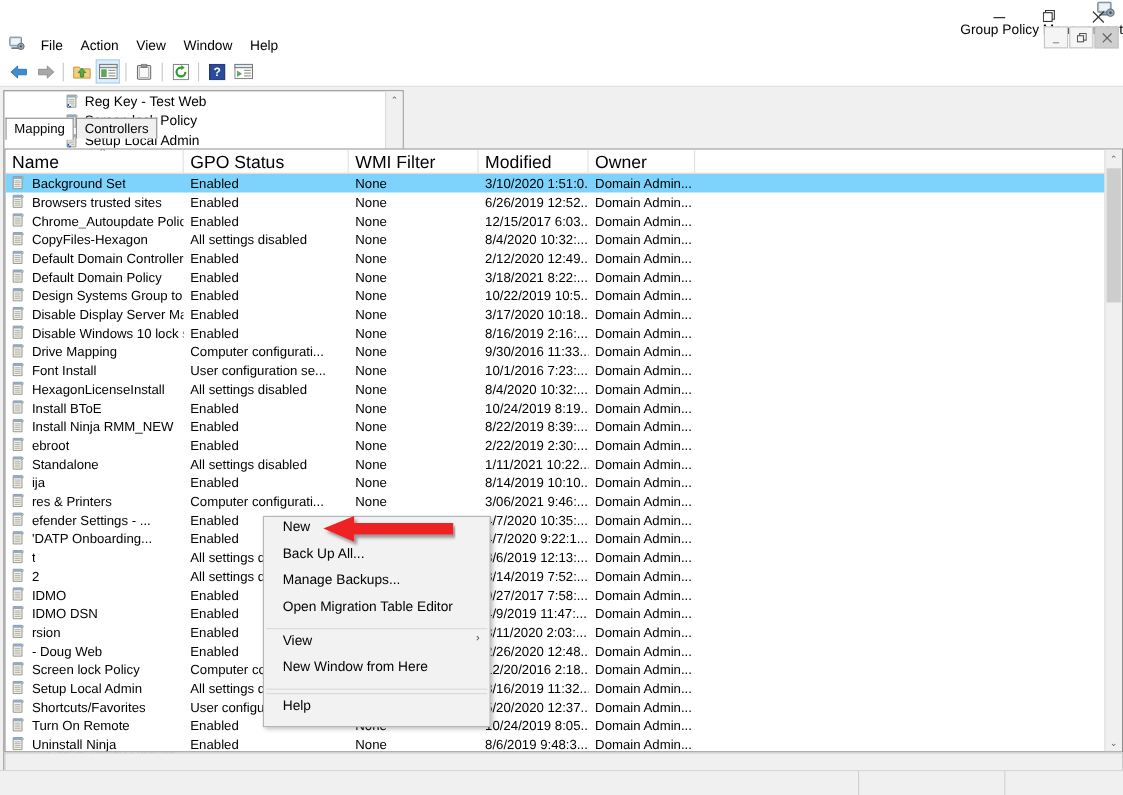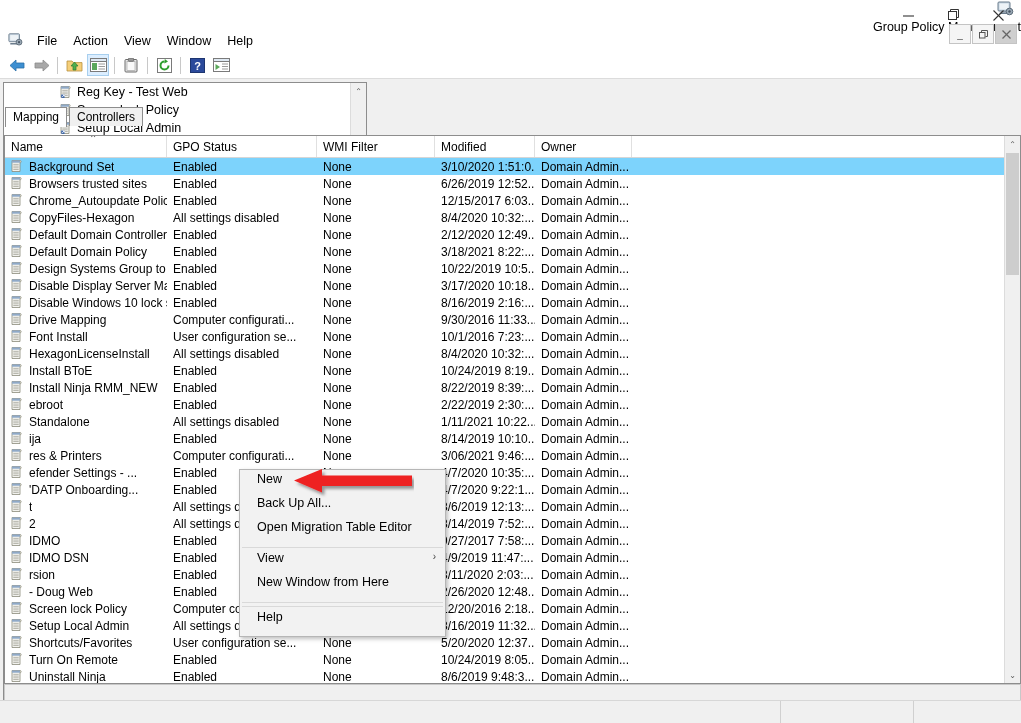--- a/index.html
+++ b/index.html
@@ -49,21 +49,21 @@
   .vsb .arr{height:16px;display:flex;align-items:center;justify-content:center;color:#5a5a5a;font-size:8px;}
   .vsb .thumb{position:absolute;left:1px;right:1px;background:#cdcdcd;}
   
   .pane-title{font-size:13px;font-weight:bold;padding:5px 0 5px 4px;}
   .tabs{display:flex;align-items:flex-end;height:19px;margin-left:2px;position:relative;z-index:2;}
   .tab{border:1px solid #8d8d8d;border-bottom:none;padding:2px 7px 2px 7px;font-size:12px;
     background:#f0f0f0;margin-right:2px;}
   .tab.active{background:#fff;position:relative;top:1px;padding-bottom:3px;}
   .listbox{position:absolute;left:4px;right:0;top:56px;bottom:20px;background:#fff;border:1px solid #8d8d8d;overflow:hidden;}
   .lhead{display:flex;height:21px;background:#fff;border-bottom:1px solid #d6d6d6;position:relative;}
-  .lhead div{border-right:1px solid #e0e0e0;padding:4px 0 0 6px;box-sizing:border-box;font-size:12px;
+  .lhead div{border-right:1px solid #e0e0e0;padding:4px 0 0 6px;box-sizing:border-box;font-size:16px;
     overflow:hidden;white-space:nowrap;}
   .sortmark{position:absolute;left:84px;top:-3px;color:#5a5a5a;font-size:10px;}
   .lrow{display:flex;height:17px;align-items:center;font-size:12px;white-space:nowrap;}
   .lrow.alt{background:#7dd3fc;}
   .lrow .c{padding-left:6px;box-sizing:border-box;overflow:hidden;text-overflow:clip;}
   .lrow .c.name{display:flex;align-items:center;padding-left:4px;}
   .lrow .c.name .gpoicon{flex:0 0 16px;margin-right:4px;display:flex;align-items:center;}
   .lrow .c.name span.t{overflow:hidden;white-space:nowrap;}
   .w-name{width:162px;} .w-status{width:150px;} .w-wmi{width:118px;} .w-mod{width:100px;} .w-own{width:97px;}
   
@@ -1368,20 +1368,23 @@
   </div>
 
   <div class="ctxmenu" id="ctxmenu">
       <div class="ctxitem">
         <span>New</span>
       </div>
       <div class="ctxitem">
         <span>Back Up All...</span>
       </div>
       <div class="ctxitem">
+        <span>Manage Backups...</span>
+      </div>
+      <div class="ctxitem">
         <span>Open Migration Table Editor</span>
       </div>
       <div class="ctxsep"></div>
       <div class="ctxitem">
         <span>View</span>
         <span class="sub">›</span>
       </div>
       <div class="ctxitem">
         <span>New Window from Here</span>
       </div>

